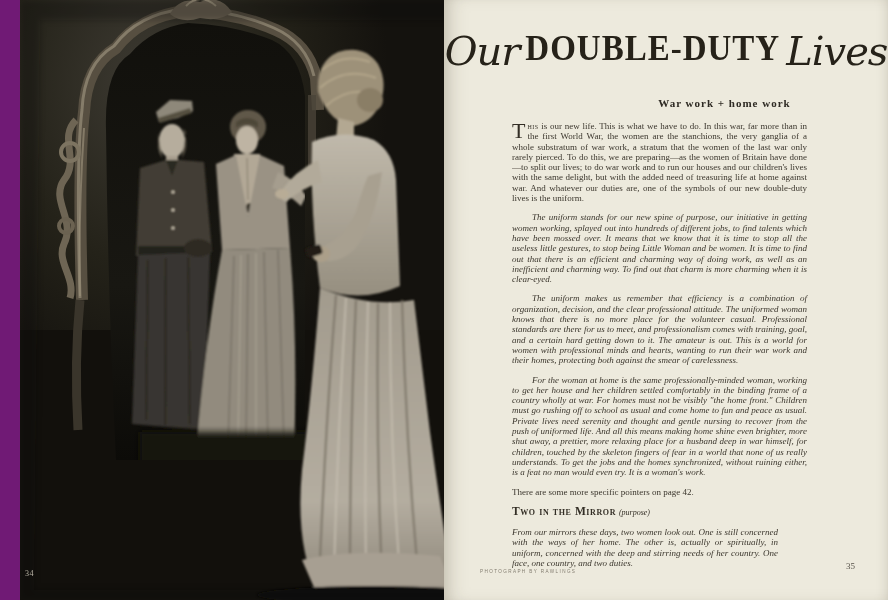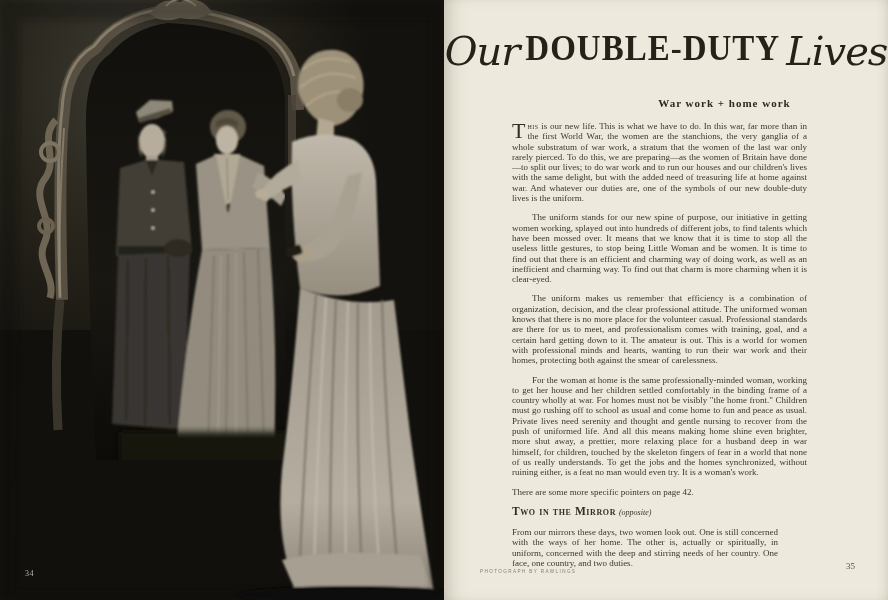--- a/index.html
+++ b/index.html
@@ -1,44 +1,44 @@
 <!DOCTYPE html>
 <html><head>
 <meta charset="utf-8">
 <style>
   html,body{margin:0;padding:0;background:#222;}
   .spread{position:relative;width:888px;height:600px;margin:0 auto;overflow:hidden;
           font-family:"Liberation Serif", serif;background:#edeadd;}
   
-  .page-left{position:absolute;left:0;top:0;width:444px;height:600px;background:#7f1d1d;overflow:hidden;}
+  .page-left{position:absolute;left:0;top:0;width:444px;height:600px;background:#701a75;overflow:hidden;padding-left:20px;}
   .page-left svg{display:block;width:444px;height:600px;}
   .pageno-left{position:absolute;left:25px;top:569px;font-size:8px;color:#b9b4a6;
                font-family:"Liberation Serif",serif;letter-spacing:.5px;}
   
   .page-right{position:absolute;left:444px;top:0;width:444px;height:600px;background:#edeadd;
               box-shadow:inset 14px 0 22px -14px rgba(60,50,30,.35), inset -8px 0 14px -10px rgba(60,50,30,.25);
               color:#3b362d;}
   .title-row{position:absolute;top:26px;left:0;width:444px;text-align:center;white-space:nowrap;color:#262219;}
   .title-script{font-family:"DejaVu Serif",serif;font-style:italic;font-weight:400;font-size:40px;
                 letter-spacing:-1px;position:relative;top:2px;}
   .title-caps{font-family:"Liberation Serif",serif;font-weight:700;font-size:33px;letter-spacing:1px;
               display:inline-block;transform:scaleY(1.08);margin:0 6px;position:relative;top:-4px;}
   .subtitle{position:absolute;top:97px;left:0;width:509px;text-align:center;font-weight:700;
             font-size:11px;letter-spacing:1px;color:#2e2a23;padding-left:26px;}
   .article{position:absolute;left:68px;top:121px;width:295px;font-size:9px;line-height:10.3px;
            text-align:justify;color:#3b362d;}
   .article p{margin:0 0 9px 0;}
-  .article p.indent{text-indent:20px;}
+  .article p.indent{text-indent:20px;font-style:italic;}
   .dropcap{float:left;font-size:22px;line-height:18px;font-weight:400;padding:1px 2px 0 0;color:#332e25;}
   .leadcaps{font-variant:small-caps;letter-spacing:.5px;}
   .pointer{margin:0 0 0 38px;text-align:left;}
   .sec-head{margin:12px 0 2px 0;font-size:11.5px;font-weight:700;color:#332e25;}
   .sec-head .sc{font-variant:small-caps;letter-spacing:.6px;margin-top:31px;}
   .sec-head .note{font-weight:400;font-style:italic;font-size:8px;letter-spacing:0;}
-  .caption{margin-left:28px;width:266px;text-align:justify;}
+  .caption{margin-left:28px;width:266px;text-align:justify;font-style:italic;}
   .credit{position:absolute;left:36px;top:569px;font-size:4.6px;letter-spacing:1.4px;color:#837d70;
           font-family:"Liberation Sans",sans-serif;}
   .pageno-right{position:absolute;right:33px;top:561px;font-size:9px;color:#57524a;margin-left:28px;}
 </style>
 </head>
 <body>
 
 <div class="spread">
 
   <div class="page-left">
@@ -166,21 +166,21 @@
 
     <div class="subtitle">War work + home work</div>
 
     <div class="article">
       <p><span class="dropcap">T</span><span class="leadcaps">his</span><span> is our new life. This is what we have to do. In this war, far more than in the first World War, the women are the stanchions, the very ganglia of a whole substratum of war work, a stratum that the women of the last war only rarely pierced. To do this, we are preparing—as the women of Britain have done—to split our lives; to do war work and to run our houses and our children's lives with the same delight, but with the added need of treasuring life at home against war. And whatever our duties are, one of the symbols of our new double-duty lives is the uniform.</span></p>
       <p class="indent">The uniform stands for our new spine of purpose, our initiative in getting women working, splayed out into hundreds of different jobs, to find talents which have been mossed over. It means that we know that it is time to stop all the useless little gestures, to stop being Little Woman and be women. It is time to find out that there is an efficient and charming way of doing work, as well as an inefficient and charming way. To find out that charm is more charming when it is clear-eyed.</p>
       <p class="indent">The uniform makes us remember that efficiency is a combination of organization, decision, and the clear professional attitude. The uniformed woman knows that there is no more place for the volunteer casual. Professional standards are there for us to meet, and professionalism comes with training, goal, and a certain hard getting down to it. The amateur is out. This is a world for women with professional minds and hearts, wanting to run their war work and their homes, protecting both against the smear of carelessness.</p>
       <p class="indent">For the woman at home is the same professionally-minded woman, working to get her house and her children settled comfortably in the binding frame of a country wholly at war. For homes must not be visibly "the home front." Children must go rushing off to school as usual and come home to fun and peace as usual. Private lives need serenity and thought and gentle nursing to recover from the push of uniformed life. And all this means making home shine even brighter, more shut away, a prettier, more relaxing place for a husband deep in war himself, for children, touched by the skeleton fingers of fear in a world that none of us really understands. To get the jobs and the homes synchronized, without ruining either, is a feat no man would even try. It is a woman's work.</p>
       <p class="pointer">There are some more specific pointers on page 42.</p>
 
-      <p class="sec-head"><span class="sc">Two in the Mirror</span> <span class="note">(opposite)</span></p>
+      <p class="sec-head"><span class="sc">Two in the Mirror</span> <span class="note">(purpose)</span></p>
       <p class="caption">From our mirrors these days, two women look out. One is still concerned with the ways of her home. The other is, actually or spiritually, in uniform, concerned with the deep and stirring needs of her country. One face, one country, and two duties.</p>
     </div>
 
     <div class="credit">PHOTOGRAPH BY RAWLINGS</div>
     <div class="pageno-right">35</div>
   </div>
 
 </div>
 
 </body></html>

